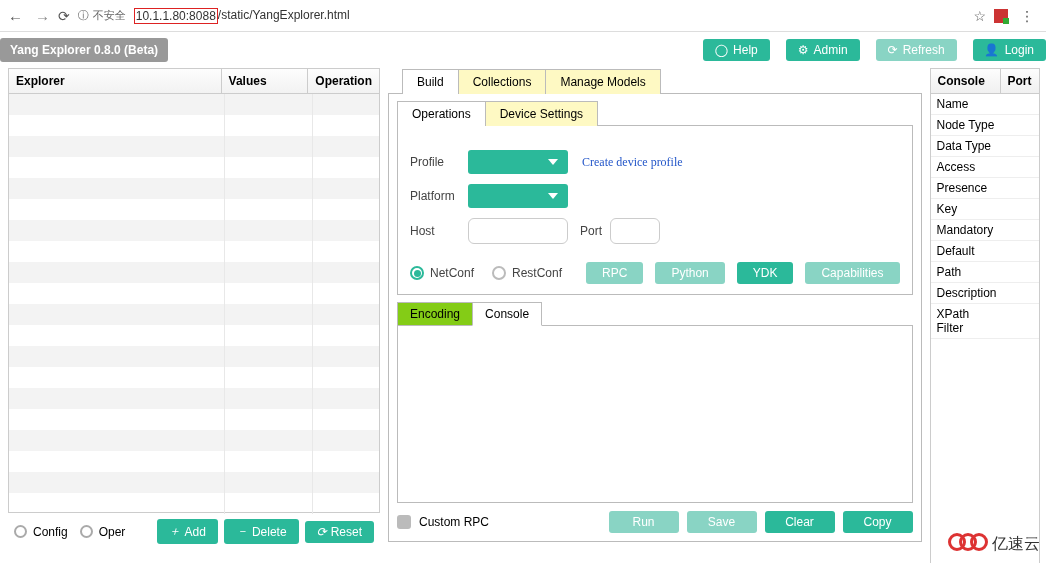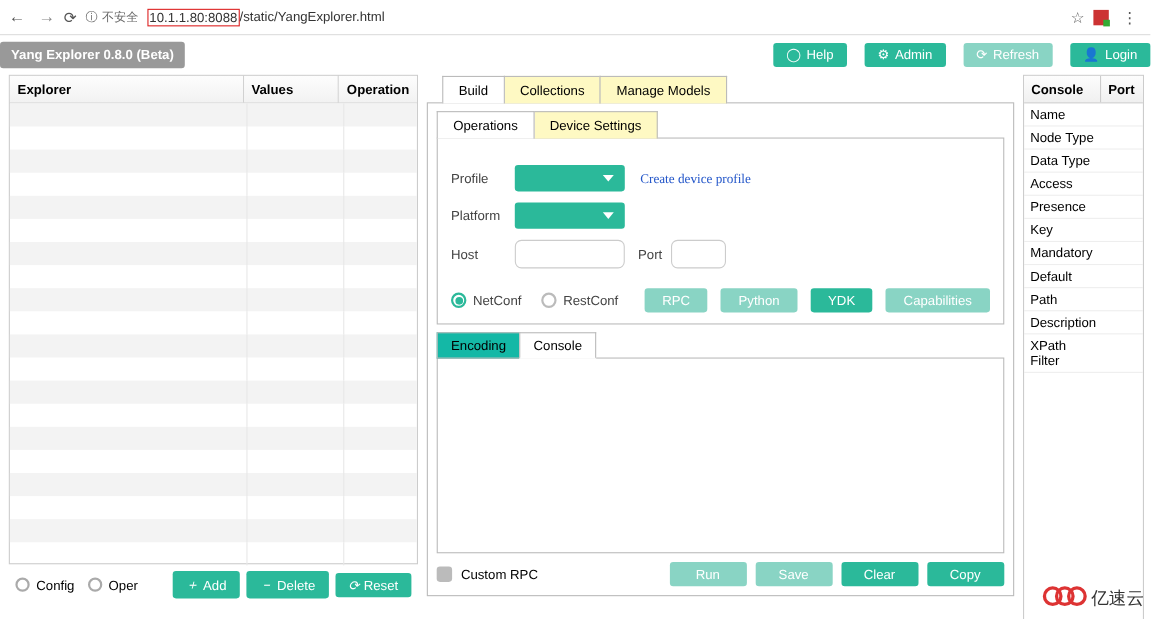--- a/index.html
+++ b/index.html
@@ -64,21 +64,21 @@
 .protocol-row { display: flex; align-items: center; margin-top: 18px; gap: 6px; }
 .radio-on { width: 14px; height: 14px; border: 2px solid #2bb99a; border-radius: 50%; display: inline-flex; align-items: center; justify-content: center; }
 .radio-on::after { content: ''; width: 7px; height: 7px; background: #2bb99a; border-radius: 50%; }
 .radio-off { width: 14px; height: 14px; border: 2px solid #bbb; border-radius: 50%; display: inline-block; }
 .proto-label { font-size: 12px; color: #444; margin-right: 12px; }
 .action-btn { padding: 4px 16px; border: none; border-radius: 3px; color: #fff; font-size: 12px; }
 .action-light { background: #89d4c4; }
 .action-dark { background: #2bb99a; }
 
 .console-tabs { display: flex; margin-top: 6px; }
-.ctab { padding: 4px 12px; border: 1px solid #bbb; font-size: 12px; background: #14b8a6; margin-right:-1px; position:relative; top:1px;}
+.ctab { padding: 4px 12px; border: 1px solid #bbb; font-size: 12px; background: #84cc16; margin-right:-1px; position:relative; top:1px;}
 .ctab.active { background: #fff; border-bottom-color:#fff; z-index:2;}
 .console { border: 1px solid #bbb; height: 178px; }
 
 .bottom-row { display: flex; align-items: center; margin-top: 8px; gap: 8px; }
 .chk { width: 14px; height: 14px; background: #bbb; border-radius: 3px; }
 .wide-btn { flex: 0 0 70px; padding: 4px 0; text-align: center; border: none; border-radius: 3px; color: #fff; font-size: 12px; }
 
 .right-panel { width: 197px; border: 1px solid #ccc; }
 .rp-header { display: flex; background: linear-gradient(#fdfdfd,#f0f0f0); border-bottom: 1px solid #ccc; font-weight: bold; font-size: 12px; }
 .rp-header > div { padding: 5px 7px; }

